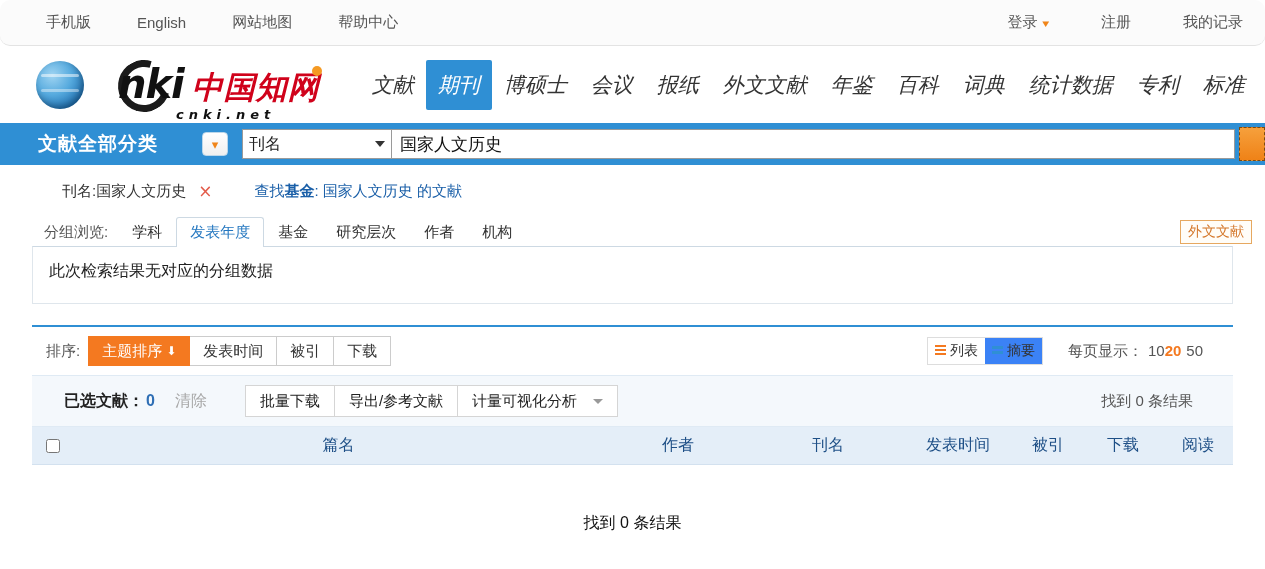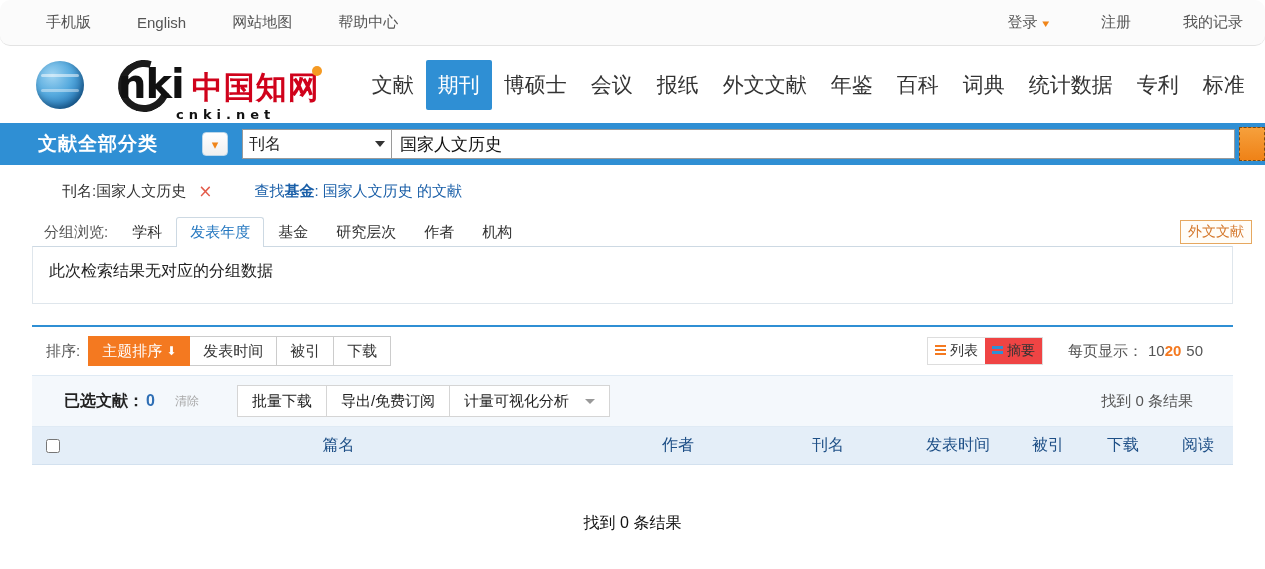--- a/index.html
+++ b/index.html
@@ -42,20 +42,21 @@
   }
 
   
   .header {
     height: 77px;
     display: flex;
     align-items: center;
     padding-left: 36px;
     background: #fff;
     position: relative;
+    font-style: italic;
   }
   .logo { display: flex; align-items: flex-end; margin-right: 26px; }
   .logo-globe {
     width: 48px; height: 48px;
     border-radius: 50%;
     background:
       radial-gradient(circle at 34% 30%, #9fd4f2 0%, #56aade 42%, #1f6fb0 78%, #14578e 100%);
     position: relative;
     box-shadow: inset -2px -3px 6px rgba(0,0,0,.28);
     flex: 0 0 auto;
@@ -347,21 +348,21 @@
     display: flex;
     border: 1px solid #ddd;
   }
   .view-btn {
     display: flex;
     align-items: center;
     gap: 4px;
     font-size: 14px;
     color: #333;
     padding: 4px 7px;
-    background: #ef4444;
+    background: #3b82f6;
     cursor: pointer;
     white-space: nowrap;
   }
   .view-btn.active { background: #fff; }
   .vicon { display: inline-block; width: 11px; }
   .vicon i {
     display: block;
     height: 2px;
     margin-bottom: 2px;
     background: #f47920;
@@ -383,21 +384,21 @@
     border-top: 1px solid #dfeaf4;
     border-bottom: 1px solid #dfeaf4;
     height: 52px;
     display: flex;
     align-items: center;
     padding-left: 32px;
     position: relative;
   }
   .sel-label { font-size: 16px; color: #222; font-weight: bold; }
   .sel-count { color: #2f6fb5; font-weight: bold; margin-left: 2px; }
-  .sel-clear { font-size: 12px; color: #a8a8a8; margin-left: 20px; cursor: pointer; }
+  .sel-clear { font-size: 16px; color: #a8a8a8; margin-left: 20px; cursor: pointer; }
   .action-btns { display: flex; margin-left: 38px; }
   .action-btn {
     height: 32px;
     display: flex;
     align-items: center;
     padding: 0 14px;
     font-size: 15px;
     color: #222;
     background: #fff;
     border: 1px solid #d5d5d5;
@@ -583,21 +584,21 @@
         <span>每页显示：</span><span>10</span><b>20</b><span>50</span>
       </div>
     </div>
 
     <div class="select-row">
       <span class="sel-label">已选文献：</span>
       <span class="sel-count">0</span>
       <span class="sel-clear">清除</span>
       <div class="action-btns">
         <div class="action-btn">批量下载</div>
-        <div class="action-btn">导出/免费订阅</div>
+        <div class="action-btn">导出/参考文献</div>
         <div class="action-btn">
             <span>计量可视化分析</span>
             <span class="action-caret"></span>
           </div>
       </div>
       <div class="found-right">找到 0 条结果</div>
     </div>
 
     <div class="table-head">
       <div class="th th-check">

